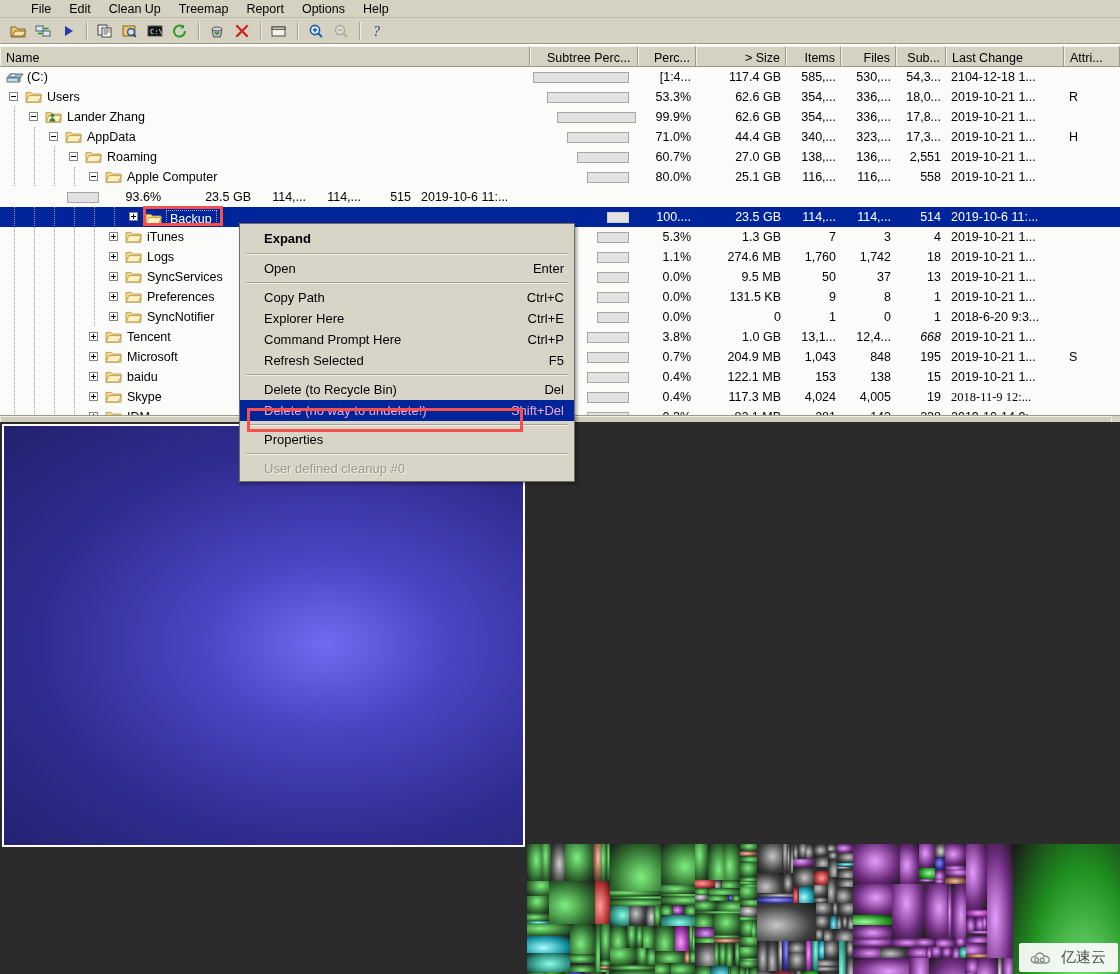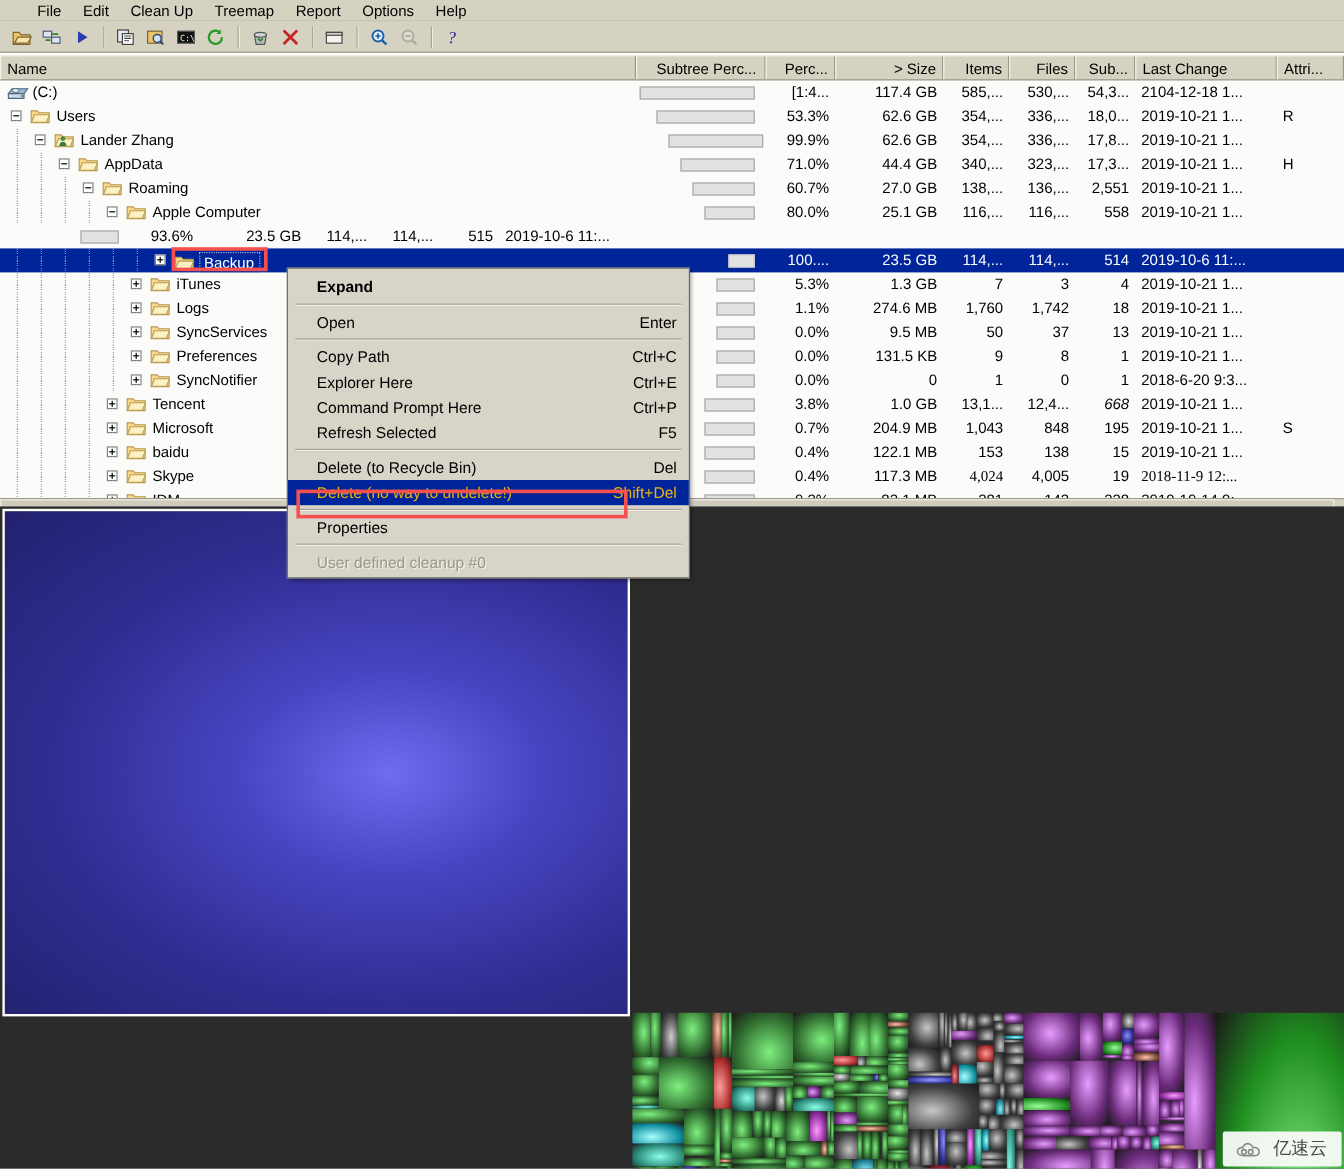--- a/index.html
+++ b/index.html
@@ -116,21 +116,21 @@
     font-size:13px;color:#000;
     padding:2px 0;box-sizing:border-box;
   }
   .ctxitem{
     display:flex;height:21px;align-items:center;
     padding:0 10px 0 24px;box-sizing:border-box;cursor:default;
   }
   .ctxitem .lbl{flex:1;}
   .ctxitem .acc{padding-left:14px;}
   .ctxitem.bold{font-weight:bold;height:24px;}
-  .ctxitem.hl{background:#00259b;color:#eab308;}
+  .ctxitem.hl{background:#00259b;color:#f9a8d4;}
   .ctxitem.dis{color:#9b978c;text-shadow:1px 1px 0 #f2f0e8;}
   .ctxsep{height:1px;background:#a6a296;margin:3px 6px 3px 6px;border-bottom:1px solid #f0eee6;}
 
   
   .treemap{
     position:absolute;left:0;top:422px;width:1120px;height:552px;
     background:#2b2b2b;overflow:hidden;
   }
   .tile{position:absolute;overflow:hidden;}
 
@@ -650,21 +650,21 @@
             </span>
             <span class="ficon"><svg width="18" height="15">
                 <path d="M1 3.4h5.1l1.3 1.6H16v8.2H1z" fill="#f6d88a" stroke="#b79a4e" stroke-width=".9"></path>
                 <path d="M1.2 12.9l2.6-6.3h12.5l-2.6 6.3z" fill="#fdf0c2" stroke="#b79a4e" stroke-width=".9"></path>
               </svg></span>
             <span class="nlabel">Skype</span>
           </div>
           <div class="cell" style="width: 108px; flex: 0 0 108px; padding-left: 57px;"><span class="bar-out" style="width:42px"><span class="bar-in" style="width:0.4%;background:#8f3232"></span></span></div>
           <div class="cell r" style="width: 58px; flex: 0 0 58px;">0.4%</div>
           <div class="cell r" style="width: 90px; flex: 0 0 90px;">117.3 MB</div>
-          <div class="cell r" style="width: 55px; flex: 0 0 55px; font-family: Liberation Serif, serif;">4,024</div>
+          <div class="cell r" style="width: 55px; flex: 0 0 55px;">4,024</div>
           <div class="cell r" style="width: 55px; flex: 0 0 55px;">4,005</div>
           <div class="cell r" style="width: 50px; flex: 0 0 50px;">19</div>
           <div class="cell" style="width: 118px; flex: 0 0 118px; font-family: Liberation Serif, serif;">2018-11-9  12:...</div>
           <div class="cell" style="width: 56px; flex: 0 0 56px;"></div>
         </div>
         <div class="row">
           <div class="cell namecell" style="width: 530px; flex: 0 0 530px;">
             <span class="twig line"></span>
             <span class="twig line"></span>
             <span class="twig line"></span>

